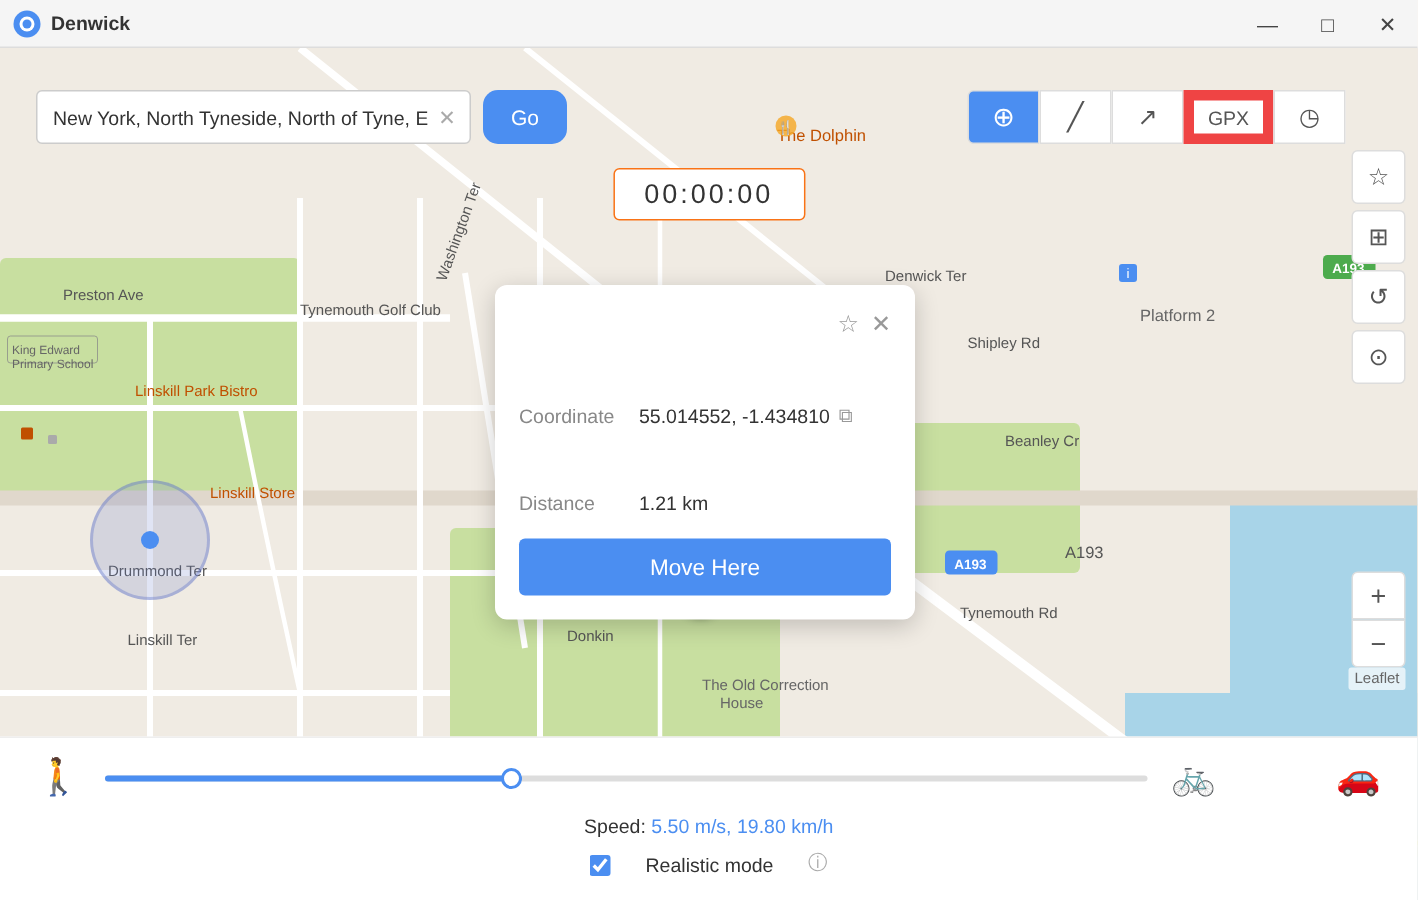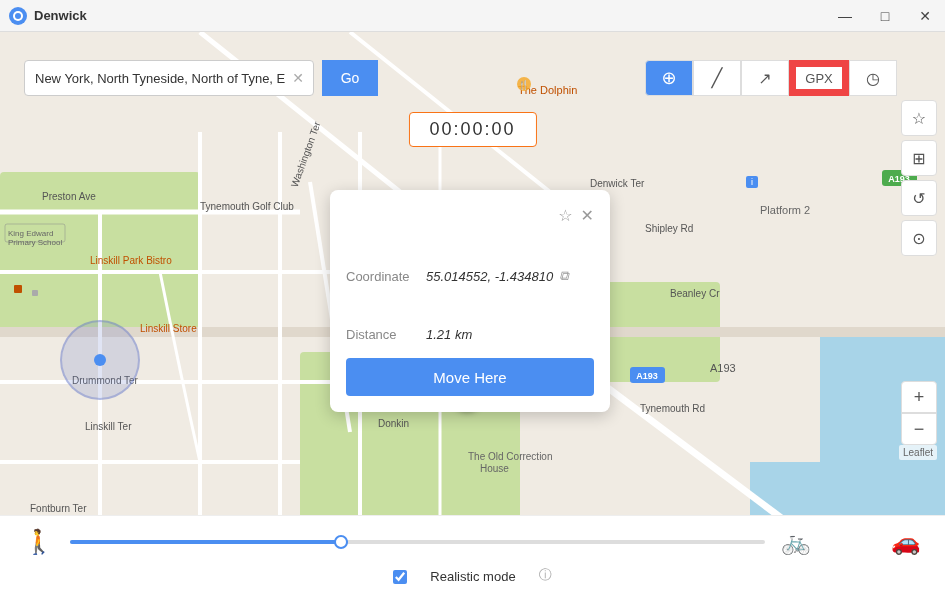--- a/index.html
+++ b/index.html
@@ -85,21 +85,21 @@
     }
     #location-popup .popup-header {
       display: flex; justify-content: flex-end; gap: 8px;
       margin-bottom: 10px;
     }
     .popup-icon-btn {
       background: none; border: none; cursor: pointer; font-size: 16px; color: #999;
     }
     .popup-row { display: flex; align-items: center; margin-bottom: 8px; font-size: 13px; margin-top: 43px; }
     .popup-label { color: #888; width: 80px; flex-shrink: 0; }
-    .popup-value { color: #333; display: flex; align-items: center; gap: 6px; font-style: italic; }
+    .popup-value { color: #333; display: flex; align-items: center; gap: 6px; }
     .copy-icon { color: #999; cursor: pointer; font-size: 13px; }
     #move-btn {
       width: 100%; height: 38px; background: #4b8ef1; color: white;
       border: none; border-radius: 4px; font-size: 15px; cursor: pointer;
       margin-top: 8px; font-weight: 500;
     }
 
     
     #speed-panel {
       position: absolute; bottom: 0; left: 0; right: 0; z-index: 50;
@@ -298,21 +298,21 @@
       <div class="compass-dot"></div>
     </div>
   </div>
 </div>
 
 <div id="search-bar">
   <div style="position:relative; display:flex; align-items:center;">
     <input type="text" id="search-input" class="" style="width: 290px; height: 36px; border: 1px solid rgb(204, 204, 204); border-radius: 4px; padding: 0px 28px 0px 10px; font-size: 13px; background: white; color: rgb(51, 51, 51); outline: none;" value="New York, North Tyneside, North of Tyne, Engl">
     <span id="search-clear" style="position:absolute;right:8px;color:#aaa;font-size:14px;cursor:pointer;">✕</span>
   </div>
-  <button id="go-btn" style="width:56px;height:36px;background:#4b8ef1;color:white;border:none;border-radius:0;font-size:14px;cursor:pointer;font-weight:500;">Go</button>
+  <button id="go-btn" style="width:56px;height:36px;background:#4b8ef1;color:white;border:none;border-radius:10px;font-size:14px;cursor:pointer;font-weight:500;">Go</button>
 </div>
 
 <div id="top-toolbar">
   <button class="toolbar-btn active" title="Teleport">
     <span style="font-size:18px;">⊕</span>
   </button>
   <button class="toolbar-btn" title="Route">
     <span style="font-size:18px;">╱</span>
   </button>
   <button class="toolbar-btn" title="Share">
@@ -356,20 +356,25 @@
   <div class="transport-row">
     <span class="transport-icon">🚶</span>
     <div class="speed-slider">
       <div class="speed-slider-fill"></div>
       <div class="speed-slider-thumb"></div>
     </div>
     <span class="transport-icon active">🚲</span>
     <div style="width:80px;"></div>
     <span class="transport-icon">🚗</span>
   </div>
+  <div class="speed-text">
+    <span>Speed:</span>
+    <span style="color:#4b8ef1;font-weight:500;">5.50 m/s,</span>
+    <span style="color:#4b8ef1;font-weight:500;">19.80 km/h</span>
+  </div>
   <div class="realistic-row">
     <input type="checkbox" class="checkbox" checked="" style="">
     <span class="realistic-label">Realistic mode</span>
     <span class="info-icon">ⓘ</span>
   </div>
 </div>
 
 <div id="right-toolbar">
   <button class="rt-btn">
     <span>☆</span>

